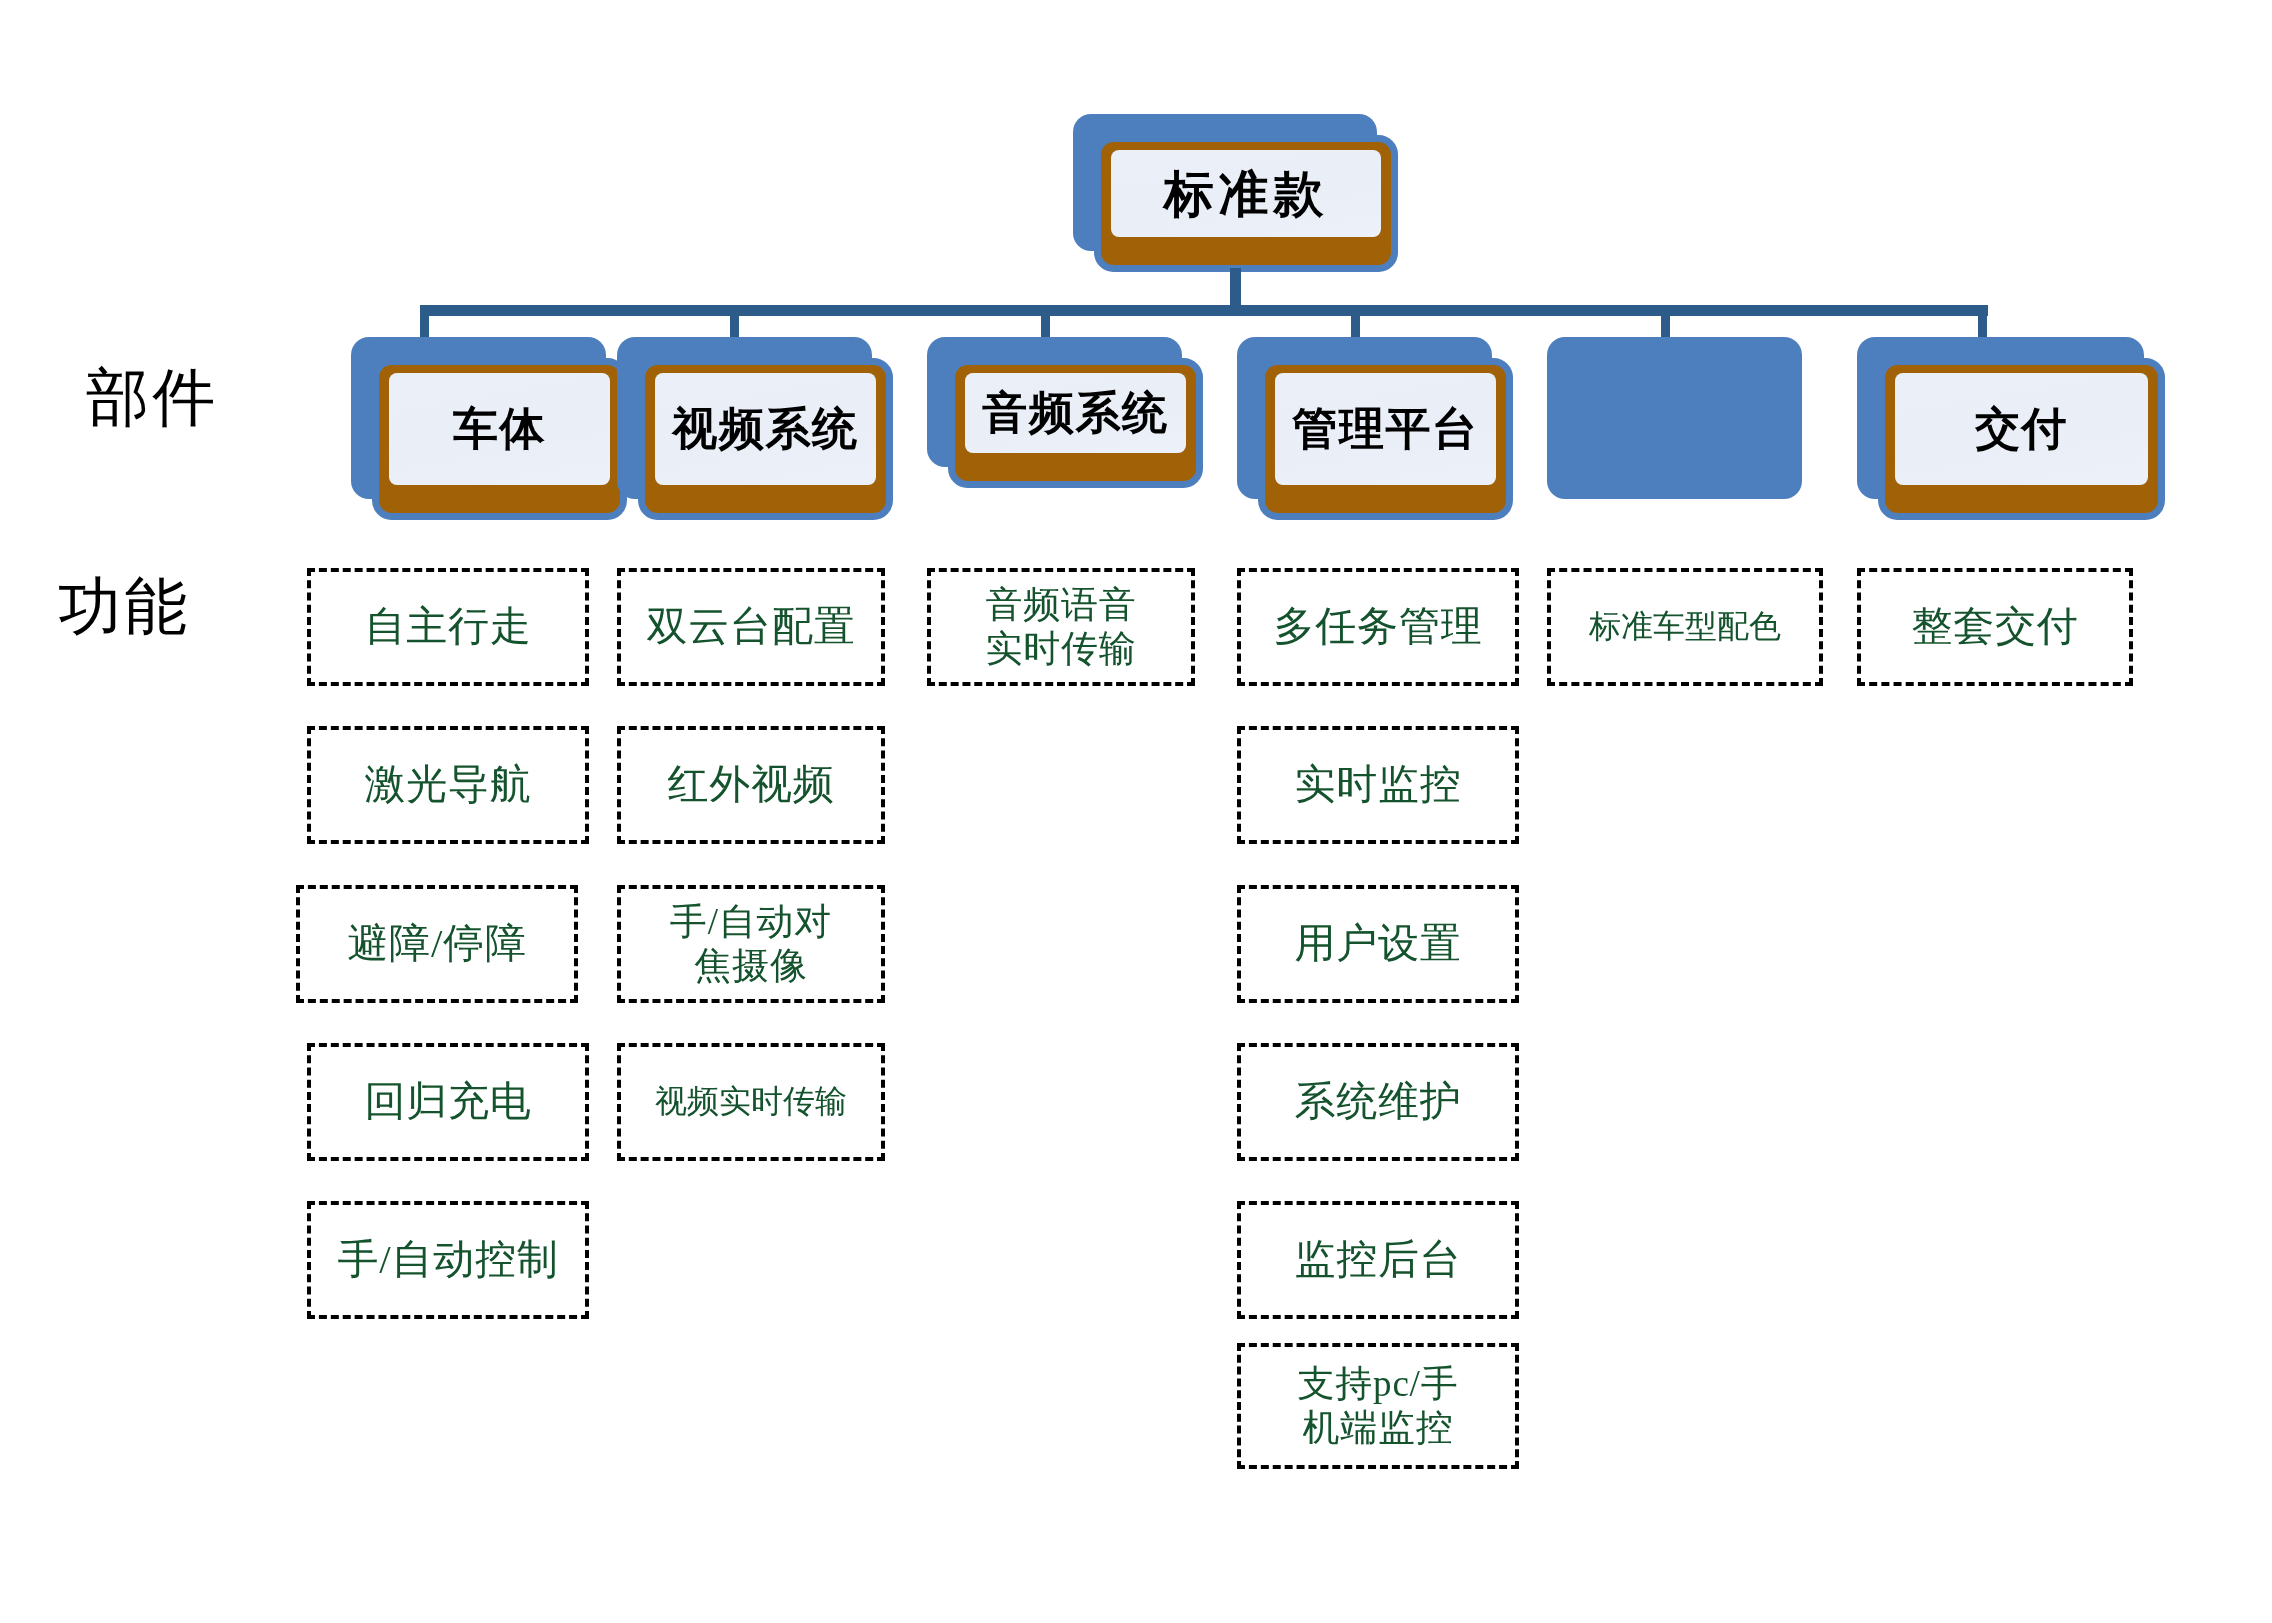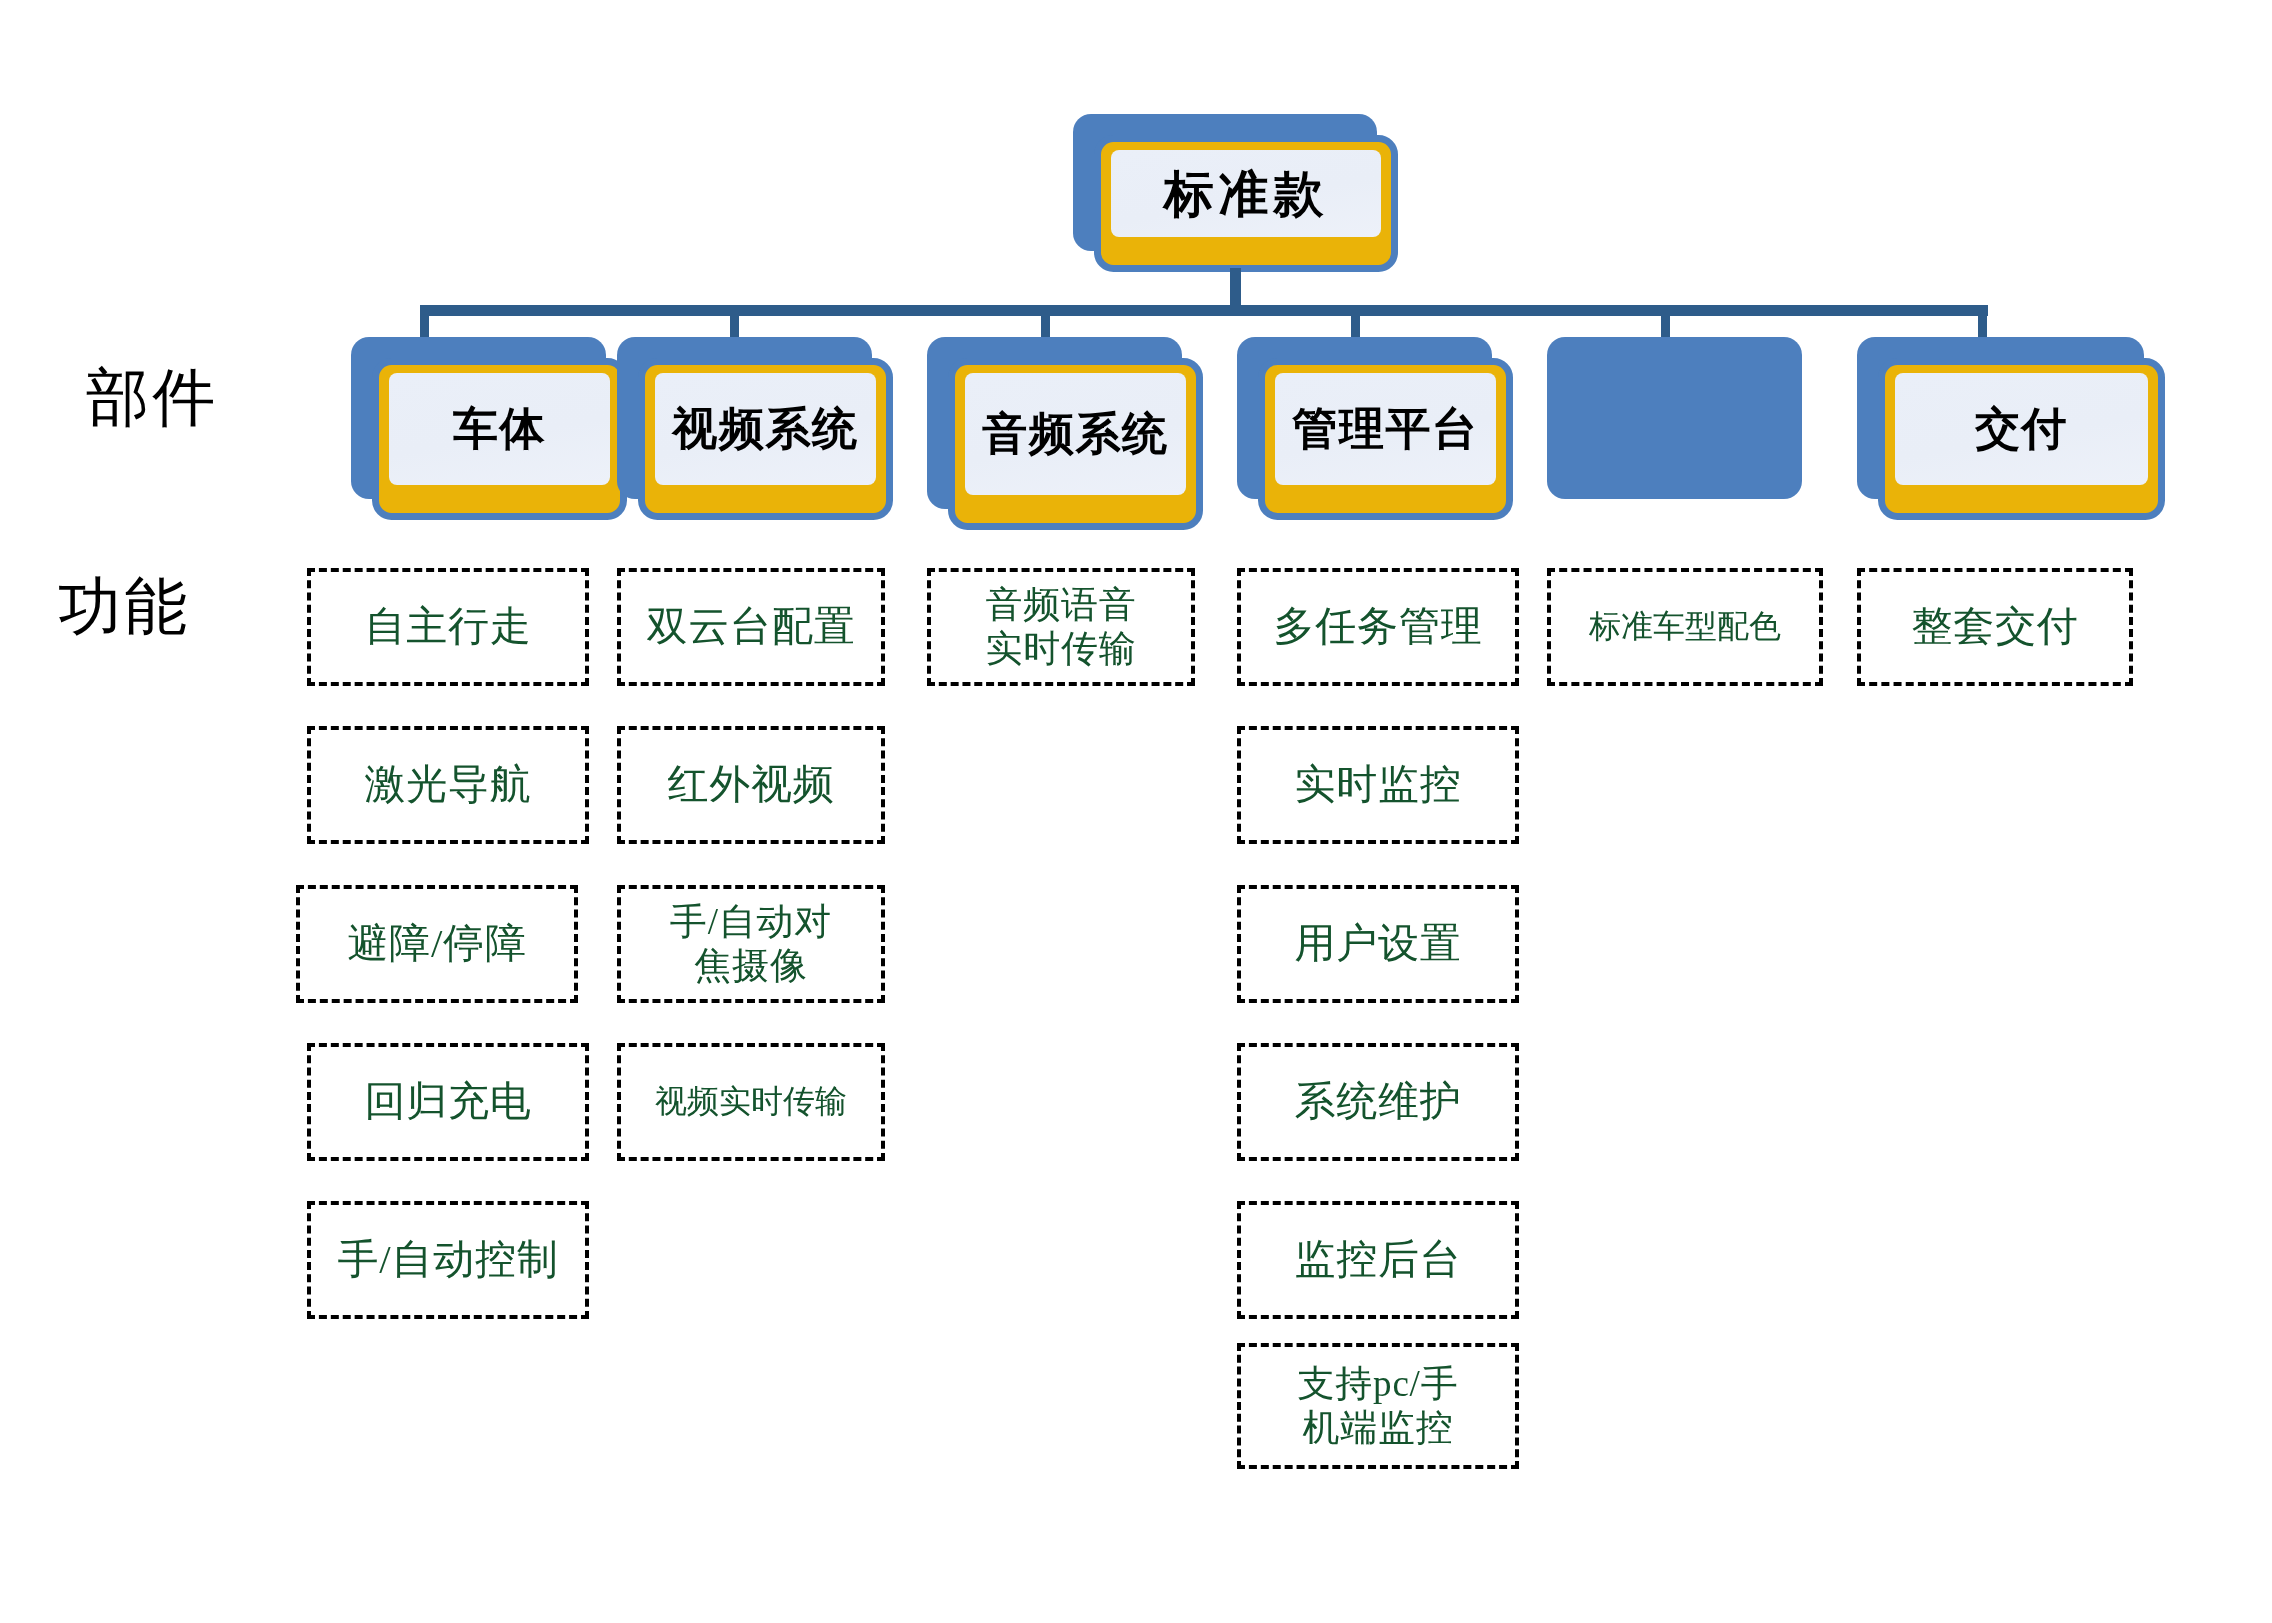--- a/index.html
+++ b/index.html
@@ -30,21 +30,21 @@
   .node .shadowbox{
     position:absolute;left:0;top:0;
     width:calc(100% - 21px);height:calc(100% - 21px);
     background:#4d7fbe;
     border-radius:18px;
   }
   .node .card{
     position:absolute;left:21px;top:21px;
     width:calc(100% - 21px);height:calc(100% - 21px);
     box-sizing:border-box;
-    background:#eab308;
+    background:#a16207;
     border:7.3px solid #4d7fbe;
     border-radius:19.5px;
   }
   .node .inner{
     position:absolute;left:9.7px;top:8px;right:9.7px;bottom:28px;
     background:linear-gradient(170deg,#eaeff8 0%,#e9eef7 55%,#edf1f9 100%);
     border-radius:8px;
     display:flex;align-items:center;justify-content:center;
   }
   .node .nlabel{
@@ -117,21 +117,21 @@
         </div>
       </div>
       <div class="node" style="left: 617px; top: 337px; width: 276px; height: 183px; border-radius: 10px;">
         <div class="shadowbox"></div>
         <div class="card">
           <div class="inner">
             <span class="nlabel">视频系统</span>
           </div>
         </div>
       </div>
-      <div class="node" style="left: 927px; top: 337px; width: 276px; height: 193px;">
+      <div class="node" style="left: 927px; top: 337px; width: 276px; height: 151px;">
         <div class="shadowbox"></div>
         <div class="card">
           <div class="inner">
             <span class="nlabel">音频系统</span>
           </div>
         </div>
       </div>
       <div class="node" style="left: 1237px; top: 337px; width: 276px; height: 183px;">
         <div class="shadowbox"></div>
         <div class="card">

